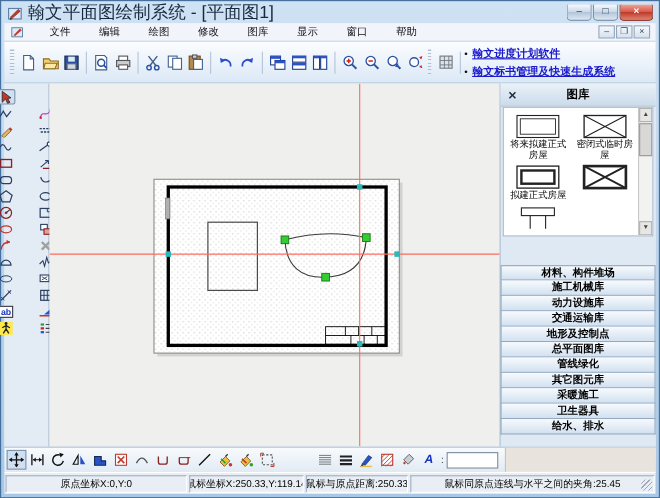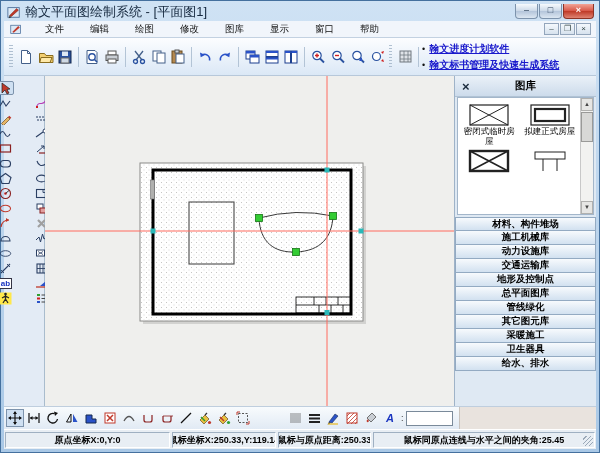--- a/index.html
+++ b/index.html
@@ -3,21 +3,21 @@
 <meta charset="utf-8">
 <style>
   html,body{margin:0;padding:0;background:#888;}
   *{box-sizing:border-box;font-family:"Liberation Sans","DejaVu Sans",sans-serif;}
   #stage{position:relative;width:600px;height:453px;overflow:hidden;}
   #window{position:absolute;inset:0;background:linear-gradient(#cfe2f4,#a9c8e6);border:1px solid #44709e;}
 
   
   .titlebar{position:absolute;left:1px;top:1px;right:1px;height:19px;display:flex;align-items:center;padding-left:5px;}
   .app-icon{width:14px;height:14px;margin-right:4px;}
-  .title-text{font-size:13px;color:#16293f;}
+  .title-text{font-size:16px;color:#16293f;}
   .win-controls{position:absolute;right:4px;top:2px;display:flex;}
   .wc-btn{height:15px;border:1px solid #7d93ac;border-top:none;border-radius:0 0 4px 4px;
      background:linear-gradient(#f6fafd,#ccd9e8 48%,#b4c5da 52%,#dce7f2);
      font-size:9px;line-height:13px;text-align:center;color:#243a52;margin-left:1px;}
   .wc-min,.wc-max{width:23px;}
   .wc-close{width:31px;background:linear-gradient(#f2a496,#d8594a 48%,#bf3a28 52%,#df8372);color:#fff;border-color:#8c3326;font-weight:bold;}
 
   
   .menubar{position:absolute;left:3px;top:20px;right:3px;height:17px;background:#f1f5fb;border-bottom:1px solid #c3d1e1;display:flex;align-items:center;padding-left:4px;gap:12px;}
   .mdi-icon{width:12px;height:12px;margin:0 4px 0 2px;}
@@ -55,34 +55,34 @@
   .gallery{height:118px;margin:0 2px;background:#fff;border:1px solid #a3b6ca;position:relative;overflow:hidden;}
   .g-grid{display:grid;grid-template-columns:1fr 1fr;padding:2px 13px 0 1px;}
   .g-item{display:flex;flex-direction:column;align-items:center;padding-top:3px;}
   .g-label{font-size:8.5px;line-height:1.12;text-align:center;width:58px;color:#000;}
   .scrollbar{position:absolute;right:0;top:0;bottom:0;width:13px;background:#f2f2f0;border-left:1px solid #c8c8c8;}
   .sc-arrow{height:13px;background:#e6e6e4;border:1px solid #b0b0ae;font-size:6px;text-align:center;line-height:11px;color:#444;}
   .sc-down{position:absolute;bottom:0;left:0;right:0;}
   .sc-thumb{position:absolute;top:14px;left:0;right:0;height:30px;background:#d8d8d6;border:1px solid #9a9a98;}
   .categories{display:flex;flex-direction:column;margin-top:2px;}
   .cat-btn{height:14px;display:flex;align-items:center;justify-content:center;background:linear-gradient(#f7fafd,#d2e1f0);border:1px solid #93aac2;border-top-width:0;font-size:9.5px;font-weight:bold;color:#000;}
-  .cat-btn:first-child{border-top-width:1px;}
+  .cat-btn:first-child{border-top-width:1px;margin-top:24px;}
 
   
   .bottombar{position:absolute;left:3px;top:405px;right:3px;height:23px;background:linear-gradient(#f8fbfd,#e1eaf4);border-top:1px solid #bfcede;display:flex;align-items:center;padding-left:2px;gap:1px;}
   .bb-btn{width:18px;height:18px;display:flex;align-items:center;justify-content:center;}
   .bb-btn.pressed{border:1px solid #7d93ac;background:#cfe0f2;}
   .bb-gap{width:32px;}
   .font-a{font-size:11px;font-weight:bold;font-style:italic;color:#1a35c0;}
   .colon{font-size:9px;color:#333;margin:0 1px;}
   .bb-input{width:47px;height:15px;border:1px solid #7a8a9a;background:#fff;font-size:9px;padding:0 2px;}
   .bb-warm{flex:1;align-self:stretch;background:#e9e3de;border-left:1px solid #c8c2bc;margin-left:5px;}
 
   
-  .statusbar{position:absolute;left:3px;top:428px;right:3px;height:20px;background:#e8eef4;border-top:1px solid #fff;display:flex;padding:2px 1px 1px 1px;font-size:9px;color:#000;font-weight:bold;}
+  .statusbar{position:absolute;left:3px;top:428px;right:3px;height:20px;background:#e8eef4;border-top:1px solid #fff;display:flex;padding:2px 1px 1px 1px;font-size:9px;color:#000;}
   .sb-panel{border:1px solid;border-color:#9fb0c2 #ffffff #ffffff #9fb0c2;display:flex;align-items:center;justify-content:center;margin-right:2px;white-space:nowrap;overflow:hidden;}
   .sb-1{width:165px;}.sb-2{width:104px;}.sb-3{width:93px;}.sb-4{flex:1;margin-right:0;position:relative;}
   .resize-grip{position:absolute;right:1px;bottom:1px;width:10px;height:10px;
      background:repeating-linear-gradient(135deg,transparent 0 2px,#9aa8b8 2px 3px);}
   svg{display:block;}
 </style>
 </head>
 <body>
 
 <div id="stage">
@@ -489,20 +489,27 @@
 
     <div class="panel">
       <div class="panel-header">
         <span class="panel-close">×</span>
         <span class="panel-title">图库</span>
       </div>
       <div class="gallery">
         <div class="g-grid">
           <div class="g-item">
             <svg width="42" height="24" viewBox="0 0 42 24">
+                  <rect x="2" y="2" width="38" height="20" fill="none" stroke="#222"></rect>
+                  <rect x="5" y="5" width="32" height="14" fill="none" stroke="#222" stroke-width="0.8"></rect>
+                </svg>
+            <span class="g-label">将来拟建正式房屋</span>
+          </div>
+          <div class="g-item">
+            <svg width="42" height="24" viewBox="0 0 42 24">
                   <rect x="2" y="2" width="38" height="20" fill="none" stroke="#222" stroke-width="1.2"></rect>
                   <path d="M2 2 L40 22 M40 2 L2 22" stroke="#222" fill="none"></path>
                 </svg>
             <span class="g-label">密闭式临时房屋</span>
           </div>
           <div class="g-item">
             <svg width="42" height="24" viewBox="0 0 42 24">
                   <rect x="2" y="2" width="38" height="20" fill="none" stroke="#222" stroke-width="1.2"></rect>
                   <rect x="6" y="6" width="30" height="12" fill="none" stroke="#222" stroke-width="2.2"></rect>
                 </svg>

